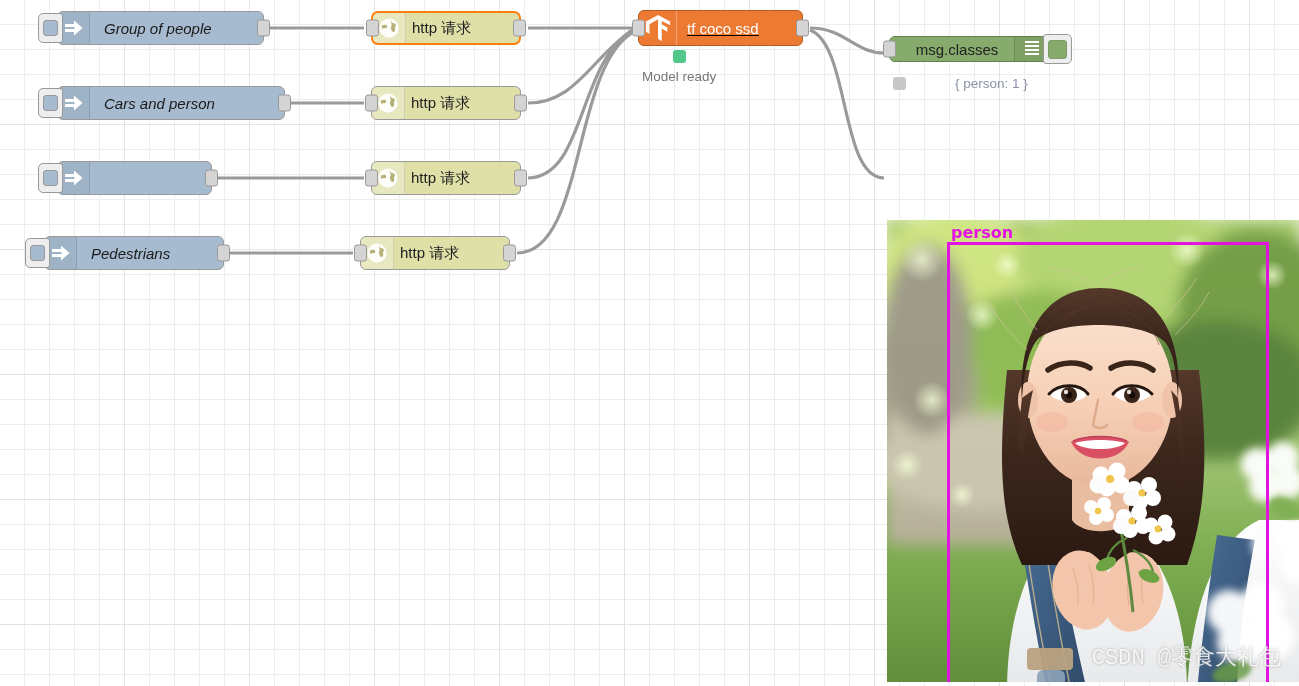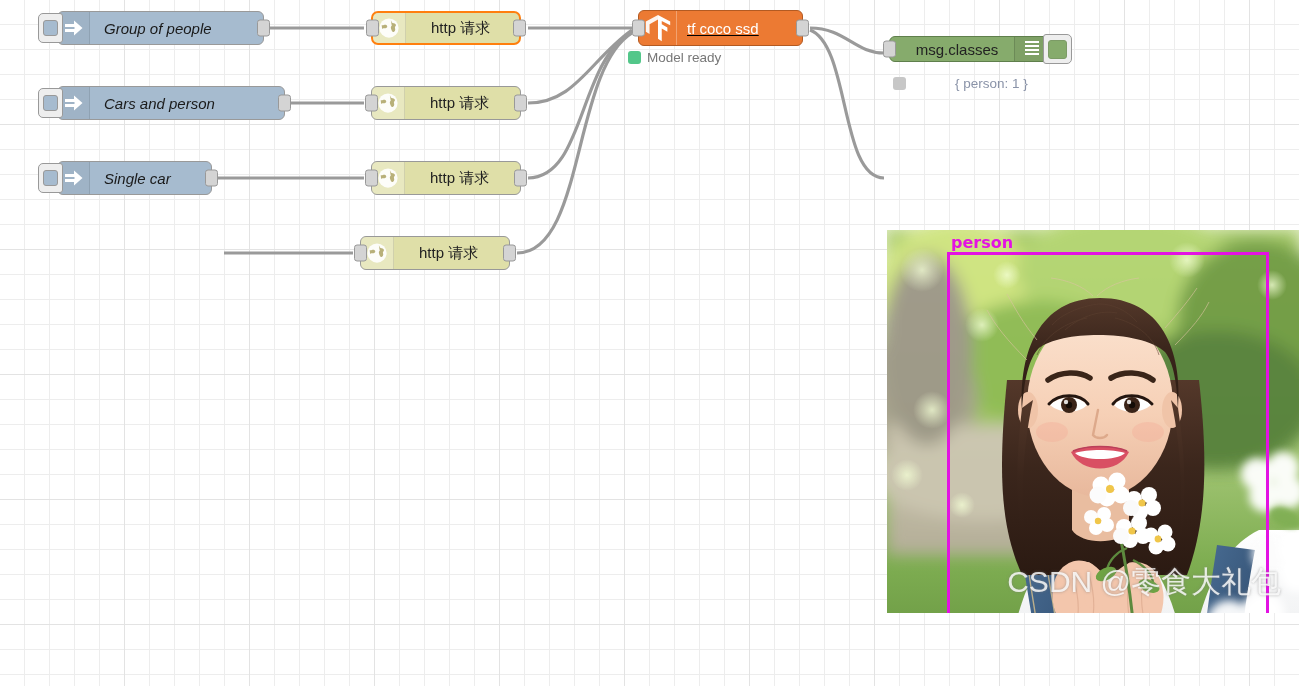--- a/index.html
+++ b/index.html
@@ -69,21 +69,21 @@
 
   
   .http{
     height:34px; width:150px; background:#dfdfa8; border-radius:6px;
   }
   .http .ico{
     width:33px; height:100%; display:flex; align-items:center;
     justify-content:center; background:rgba(255,255,255,.28);
     border-right:1px solid rgba(0,0,0,.10); border-radius:5px 0 0 5px;
   }
-  .http .label{ padding-left:25px; font-size:15px; color:#222; }
+  .http .label{ padding-left:6px; font-size:15px; color:#222; }
 
   
   .tf{
     height:36px; width:165px; background:#ec7a33; border-radius:6px;
     border-color:#b35a22;
     text-decoration:underline;
   }
   .tf .ico{
     width:38px; height:100%; display:flex; align-items:center;
     justify-content:center; border-right:1px solid rgba(255,255,255,.30);
@@ -115,36 +115,36 @@
   
   .status{
     position:absolute; display:flex; align-items:center; gap:6px;
     font-size:13.5px; z-index:3;
   }
   .status .dot{ width:13px; height:13px; border-radius:3px; display:block; }
   .status .txt{ color:#777; }
 
   
   #preview{
-    position:absolute; left:887px; top:230px; width:412px; height:383px;
+    position:absolute; left:887px; top:220px; width:412px; height:462px;
     z-index:6; overflow:hidden; background:#cfe0b8;
   }
   #photo{ position:absolute; inset:0; }
   .bbox{
     position:absolute; border:3px solid #e312e3; z-index:7;
   }
   .bboxlabel{
     position:absolute; color:#e312e3; font-size:16px; font-weight:bold;
     font-family:"DejaVu Sans",sans-serif; z-index:8; white-space:nowrap;
   }
   .watermark{
     position:absolute; right:18px; bottom:10px; z-index:9;
-    font-size:30px; color:rgba(255,255,255,.82);
+    font-size:22px; color:rgba(255,255,255,.82);
     text-shadow:0 0 3px rgba(120,120,120,.6);
-    font-family:Liberation Sans, sans-serif; white-space:nowrap;
+    font-family:Liberation Mono, monospace; white-space:nowrap;
   }
 </style>
 </head>
 <body>
 
 <div id="canvas">
 
   <svg class="wires">
 
     <path d="M 264,28  C 300,28 330,28 364,28"></path>
@@ -193,26 +193,37 @@
 
   <div class="node inject" style="left:57px; top:161px; width:155px;">
     <div class="btn">
         <i></i>
       </div>
     <div class="ico">
       <svg width="20" height="18" viewBox="0 0 20 18" aria-hidden="true">
         <path d="M1 5 H10 V1.5 L18.5 9 L10 16.5 V13 H1 V10 H10.5 V8 H1 Z" fill="#fff"></path>
       </svg>
     </div>
-    <div class="body">
-      <span class="label">Single car</span>
-    </div>
-    <span class="port out"></span>
-  </div>
-
+    <span class="port out"></span>
+  </div>
+
+  <div class="node inject" style="left:44px; top:236px; width:180px;">
+    <div class="btn">
+        <i></i>
+      </div>
+    <div class="ico">
+      <svg width="20" height="18" viewBox="0 0 20 18" aria-hidden="true">
+        <path d="M1 5 H10 V1.5 L18.5 9 L10 16.5 V13 H1 V10 H10.5 V8 H1 Z" fill="#fff"></path>
+      </svg>
+    </div>
+    <div class="body">
+      <span class="label">Pedestrians</span>
+    </div>
+    <span class="port out"></span>
+  </div>
 
   <div class="node http selected" style="left:371px; top:11px;">
     <span class="port in"></span>
     <div class="ico">
       <svg width="22" height="22" viewBox="0 0 24 24" aria-hidden="true">
         <circle cx="12" cy="12" r="10.5" fill="#fff" opacity=".9"></circle>
         <path d="M4 9c2 .5 3-1 4.5-.5S11 11 9 12s-3.5-.5-4.5 1M14 3.5c1 1 .5 2.5 2 3s3 .5 3.5 2-1.5 2-1 3.5.5 3-1 4-2.5-1-3-2.5-1-3 .5-4" fill="#b8b079"></path>
       </svg>
     </div>
     <div class="body">
@@ -269,21 +280,21 @@
       <svg width="30" height="30" viewBox="0 0 32 32" aria-hidden="true">
         <path d="M16 2 L29 9 L29 13 L20 8.5 L20 12 L26 15.5 L26 20 L20 16.5 L20 30 L16 27.5 Z" fill="#fff"></path>
         <path d="M16 2 L3 9 L3 20 L7 22.5 L7 12 L16 7 Z" fill="#fff" opacity=".92"></path>
       </svg>
     </div>
     <div class="body">
       <span class="label">tf coco ssd</span>
     </div>
     <span class="port out"></span>
   </div>
-  <div class="status" style="left:628px; top:50px;">
+  <div class="status" style="left:642px; top:50px;flex-direction:column;">
     <span class="dot" style="background:#53c78a;"></span>
     <span class="txt">Model ready</span>
   </div>
 
   <div class="node green" style="left:889px; top:36px; width:160px;">
     <span class="port in"></span>
     <div class="label">msg.classes</div>
     <div class="ricon">
       <svg width="18" height="20" viewBox="0 0 18 20" aria-hidden="true">
         <g fill="#fff">

